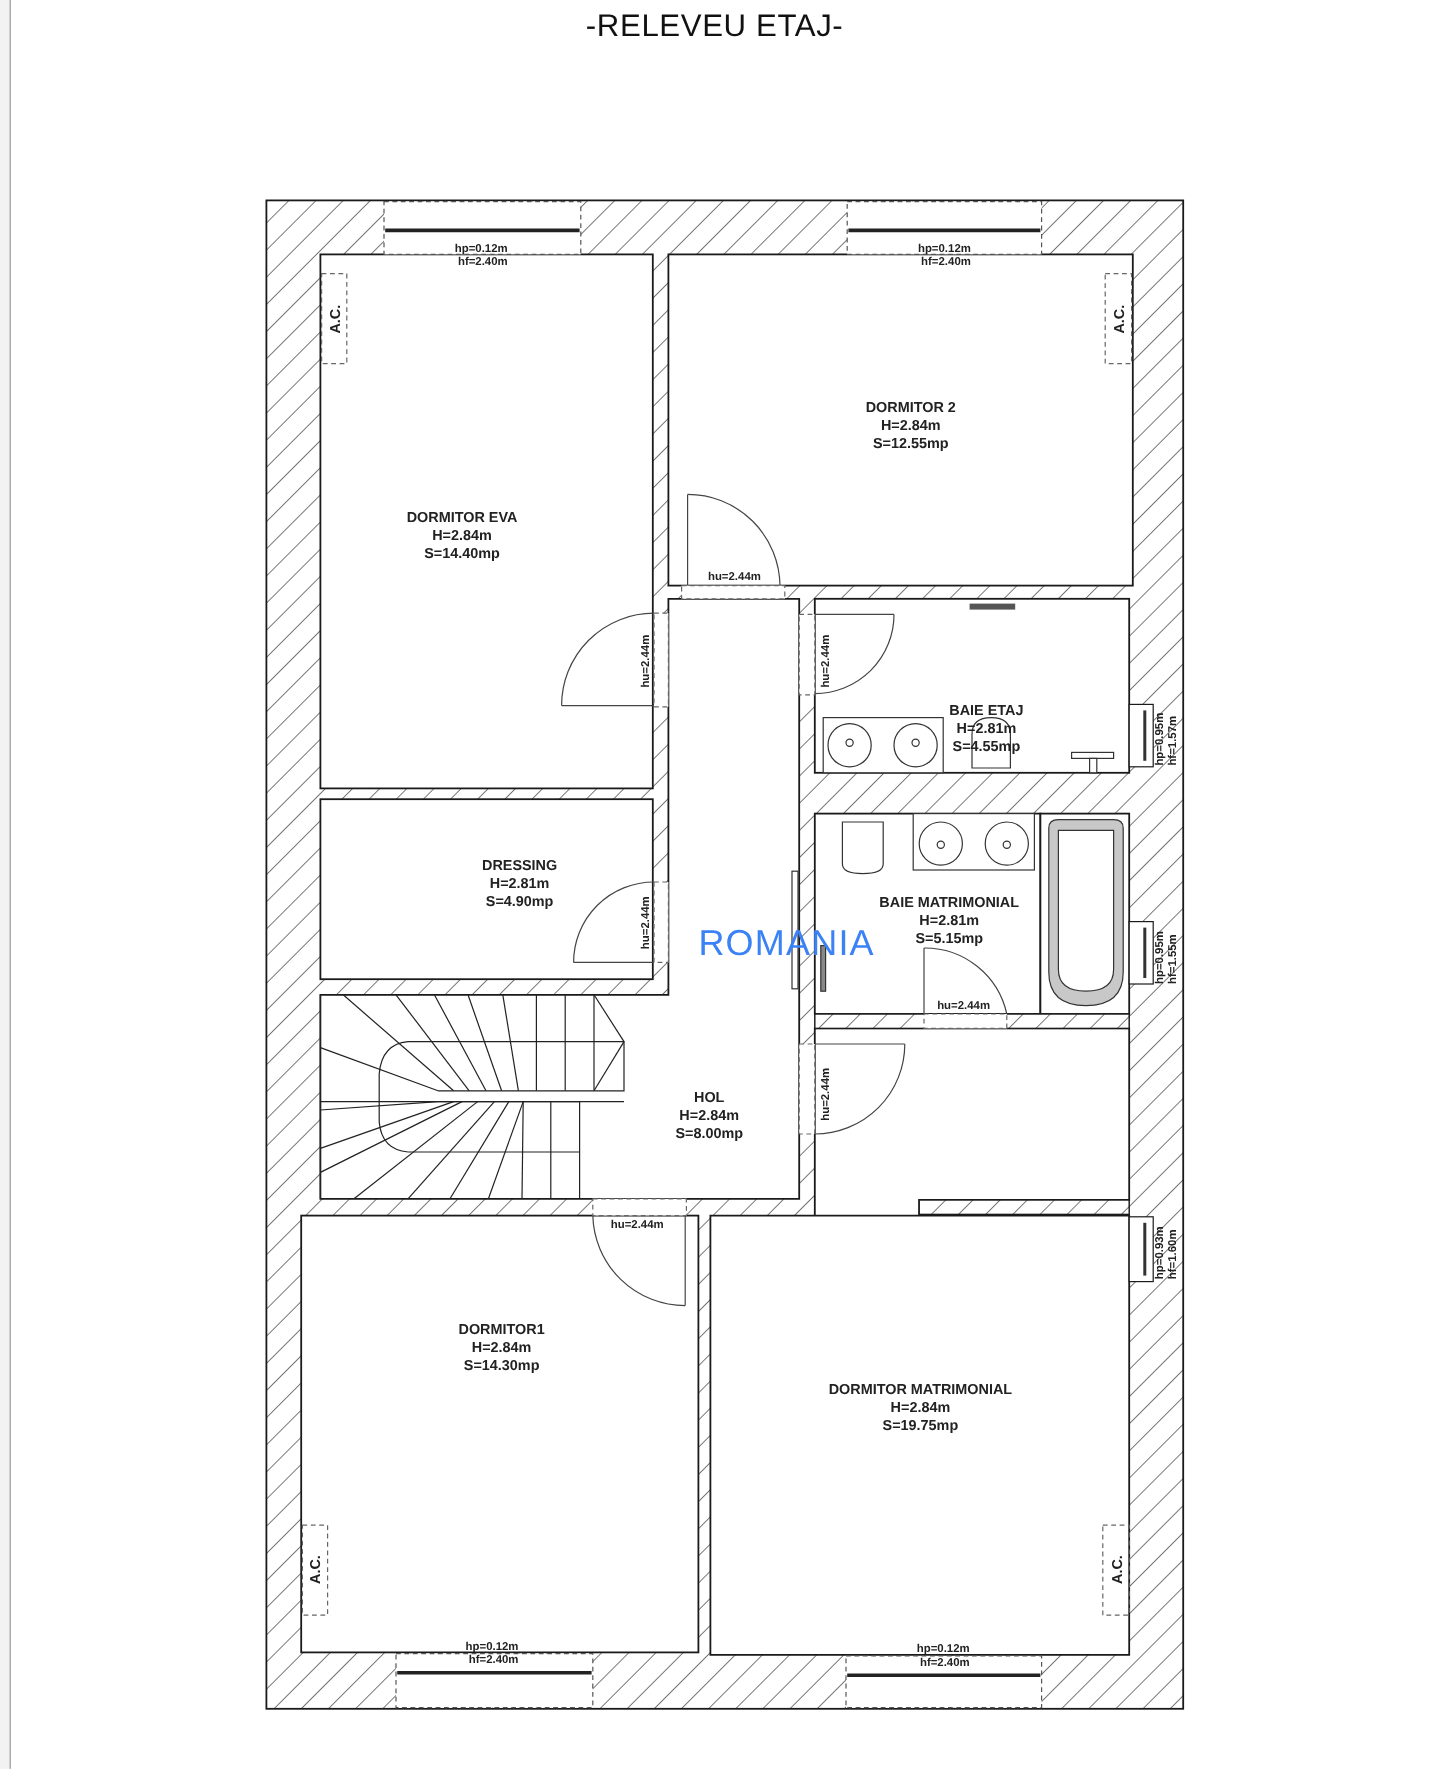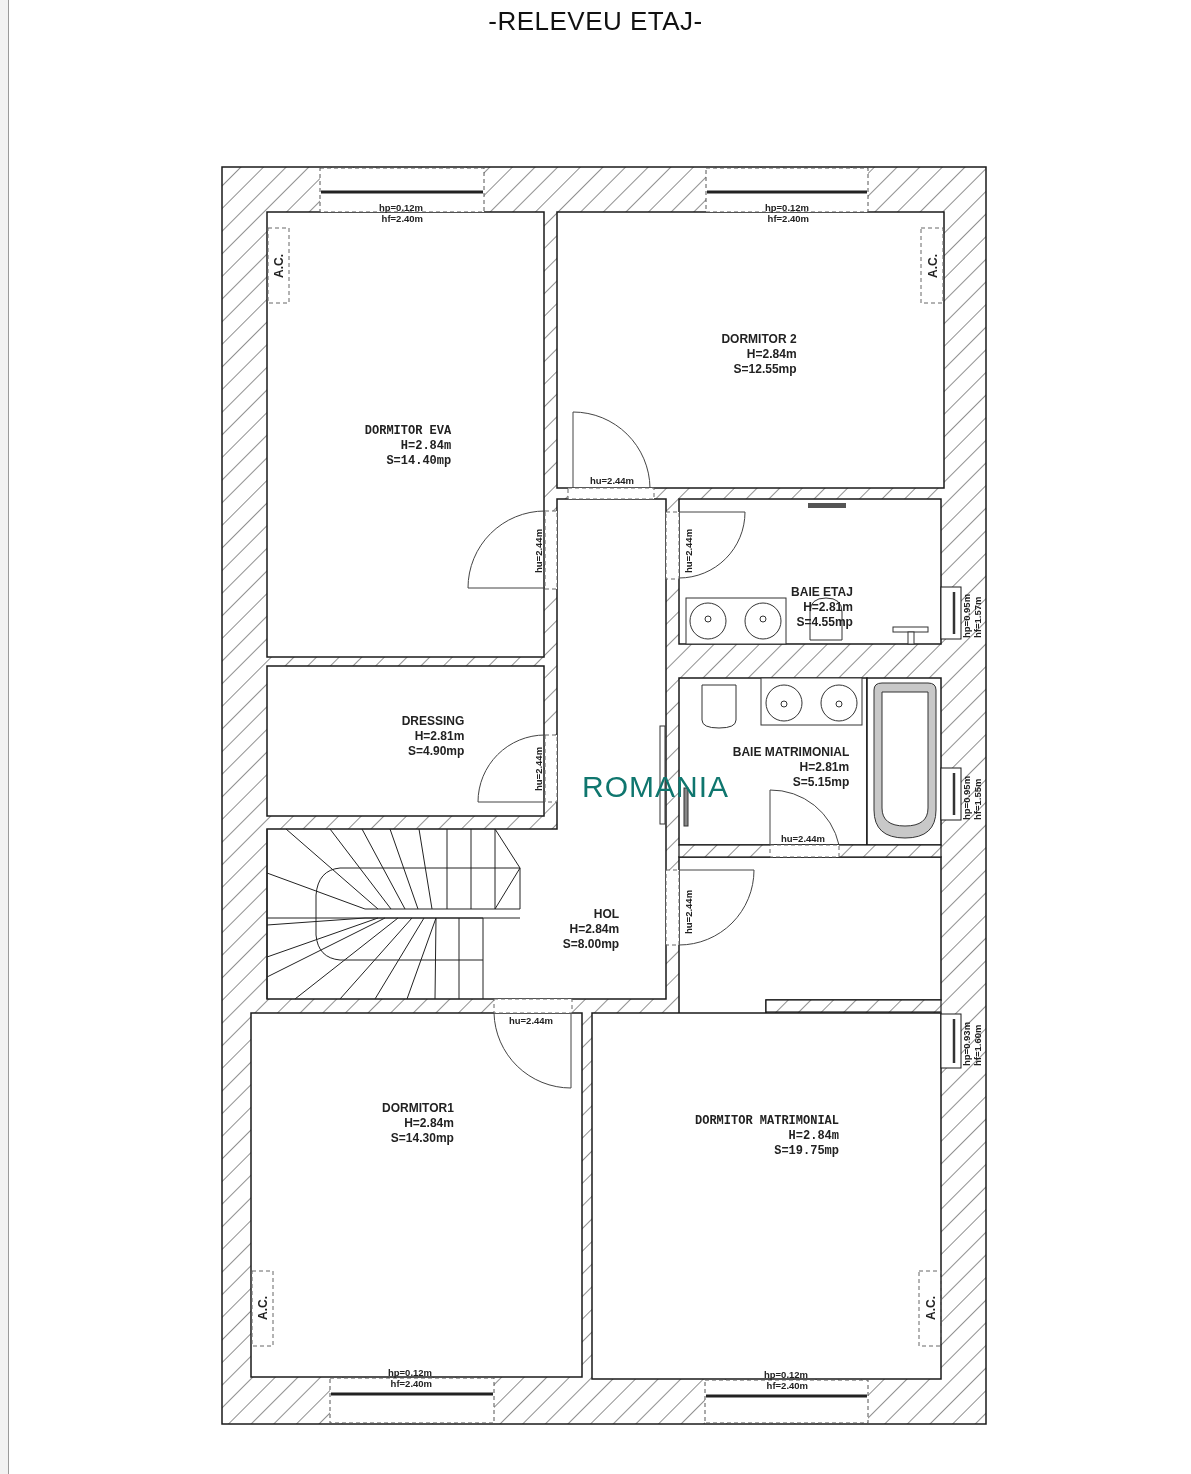--- a/index.html
+++ b/index.html
@@ -1,24 +1,24 @@
 <!DOCTYPE html>
 <html><head>
 <meta charset="utf-8">
 <style>
   html, body { margin:0; padding:0; background:#ffffff; }
   body { width:1191px; height:1474px; position:relative; overflow:hidden; font-family:"Liberation Sans", sans-serif; }
   .left-edge { position:absolute; left:0; top:0; width:8px; height:1474px; background:#f2f2f2; border-right:1px solid #9a9a9a; }
   .title { position:absolute; left:0; width:1191px; top:6px; text-align:center; font-size:26px; color:#111; letter-spacing:0.5px; }
   svg.plan { position:absolute; left:0; top:0; }
-  .lbl { position:absolute; text-align:right; font-weight:bold; font-size:12px; line-height:15px; color:#222; white-space:nowrap; transform:translateX(-50%); }
+  .lbl { position:absolute; text-align:center; font-weight:bold; font-size:12px; line-height:15px; color:#222; white-space:nowrap; transform:translateX(-50%); }
   .small { position:absolute; font-size:9.5px; font-weight:bold; color:#222; white-space:nowrap; line-height:11px; text-align:right; transform:translateX(-50%); }
   .vert { position:absolute; font-size:9.5px; font-weight:bold; color:#222; white-space:nowrap; transform-origin:left top; transform:rotate(-90deg); line-height:11px; }
   .ac { position:absolute; font-size:12px; font-weight:bold; color:#222; white-space:nowrap; transform-origin:left top; transform:rotate(-90deg); }
-  .watermark { position:absolute; left:582px; top:770px; font-size:30px; color:#0f766e; letter-spacing:1px; }
+  .watermark { position:absolute; left:582px; top:770px; font-size:30px; color:#3b82f6; letter-spacing:1px; }
 </style>
 </head>
 <body>
 
 <div class="left-edge"></div>
 <div class="title">-RELEVEU ETAJ-</div>
 
 <svg class="plan" width="1191" height="1474" viewBox="0 0 1191 1474">
   <defs>
     <pattern id="hatch" patternUnits="userSpaceOnUse" width="16" height="16" patternTransform="rotate(45)">
@@ -158,21 +158,21 @@
     <circle cx="839" cy="703" r="18"></circle>
     <circle cx="784" cy="704" r="3"></circle>
     <circle cx="839" cy="704" r="3"></circle>
     <path d="M874 690 Q874 683 882 683 H928 Q936 683 936 690 V810 Q936 838 905 838 Q874 838 874 810 Z" fill="#c8c8c8"></path>
     <path d="M882 692 H928 V808 Q928 826 905 826 Q882 826 882 808 Z" fill="#fff"></path>
     <rect x="660" y="726" width="5" height="98"></rect>
     <rect x="684" y="788" width="4" height="38" fill="#888"></rect>
   </g>
 </svg>
 
-<div class="lbl" style="left:408px; top:424px;font-family:Liberation Mono, monospace;">
+<div class="lbl" style="left:385px; top:424px;">
   <div>DORMITOR EVA</div>
     <div>H=2.84m</div>
     <div>S=14.40mp</div>
 </div>
 <div class="lbl" style="left:759px; top:332px;">
   <div>DORMITOR 2</div>
     <div>H=2.84m</div>
     <div>S=12.55mp</div>
 </div>
 <div class="lbl" style="left:822px; top:541px;margin-top:44px;">
@@ -193,21 +193,21 @@
 <div class="lbl" style="left:591px; top:907px;">
   <div>HOL</div>
     <div>H=2.84m</div>
     <div>S=8.00mp</div>
 </div>
 <div class="lbl" style="left:418px; top:1101px;">
   <div>DORMITOR1</div>
     <div>H=2.84m</div>
     <div>S=14.30mp</div>
 </div>
-<div class="lbl" style="left:767px; top:1114px;font-family:Liberation Mono, monospace;">
+<div class="lbl" style="left:767px; top:1151px;">
   <div>DORMITOR MATRIMONIAL</div>
     <div>H=2.84m</div>
     <div>S=19.75mp</div>
 </div>
 
 <div class="small" style="left:401px; top:202px;">
     <div>hp=0.12m</div>
     <div>hf=2.40m</div>
   </div>
 <div class="small" style="left:787px; top:202px;">

